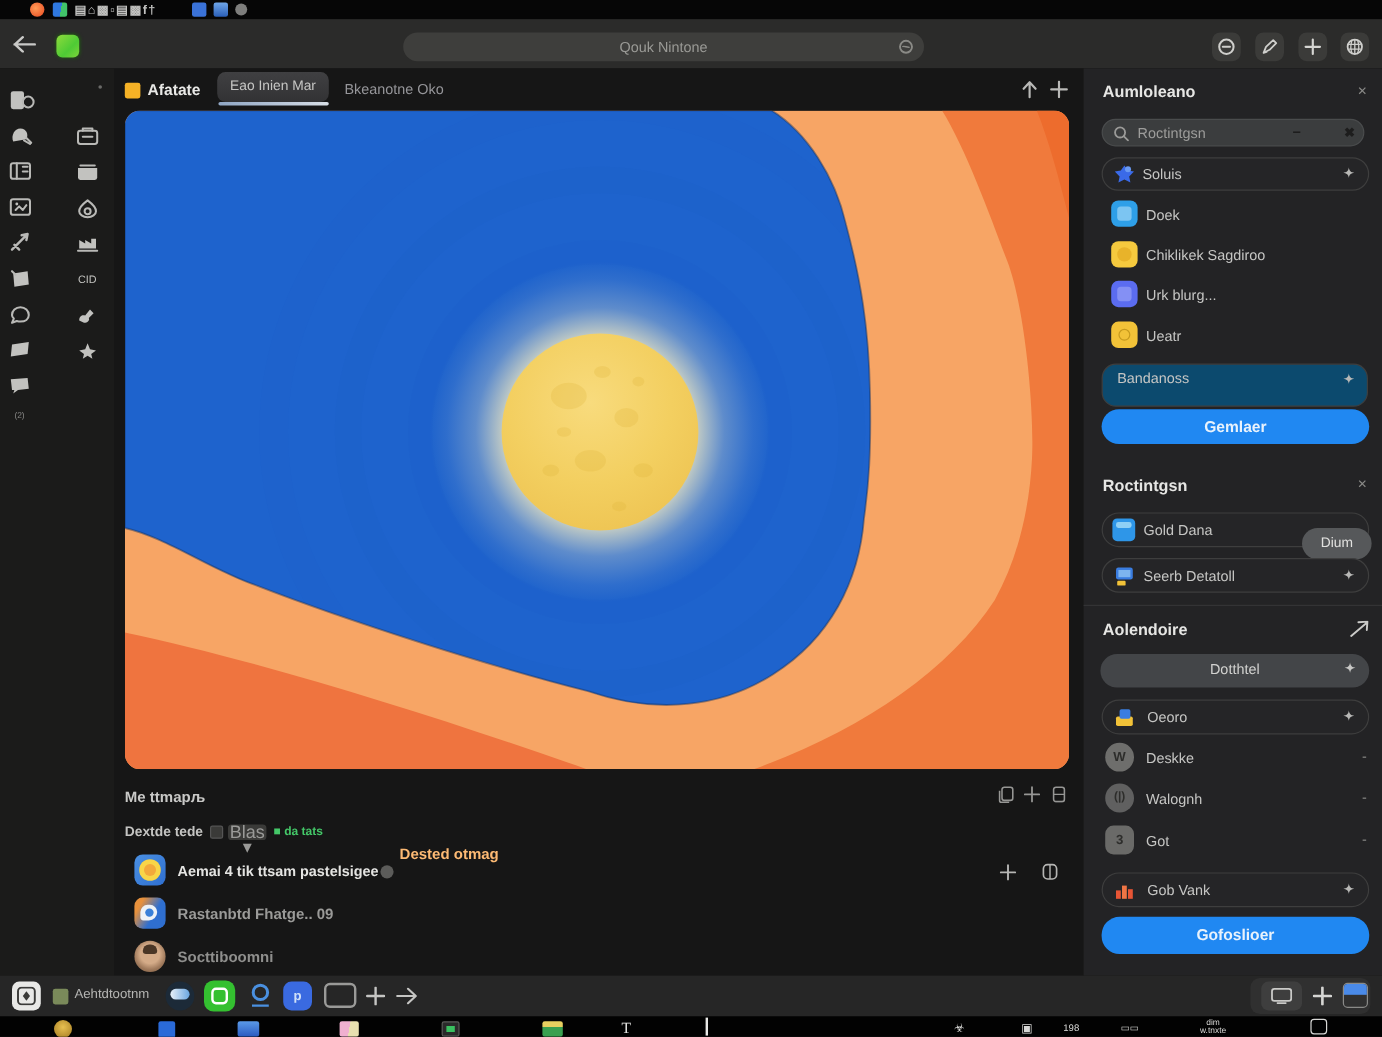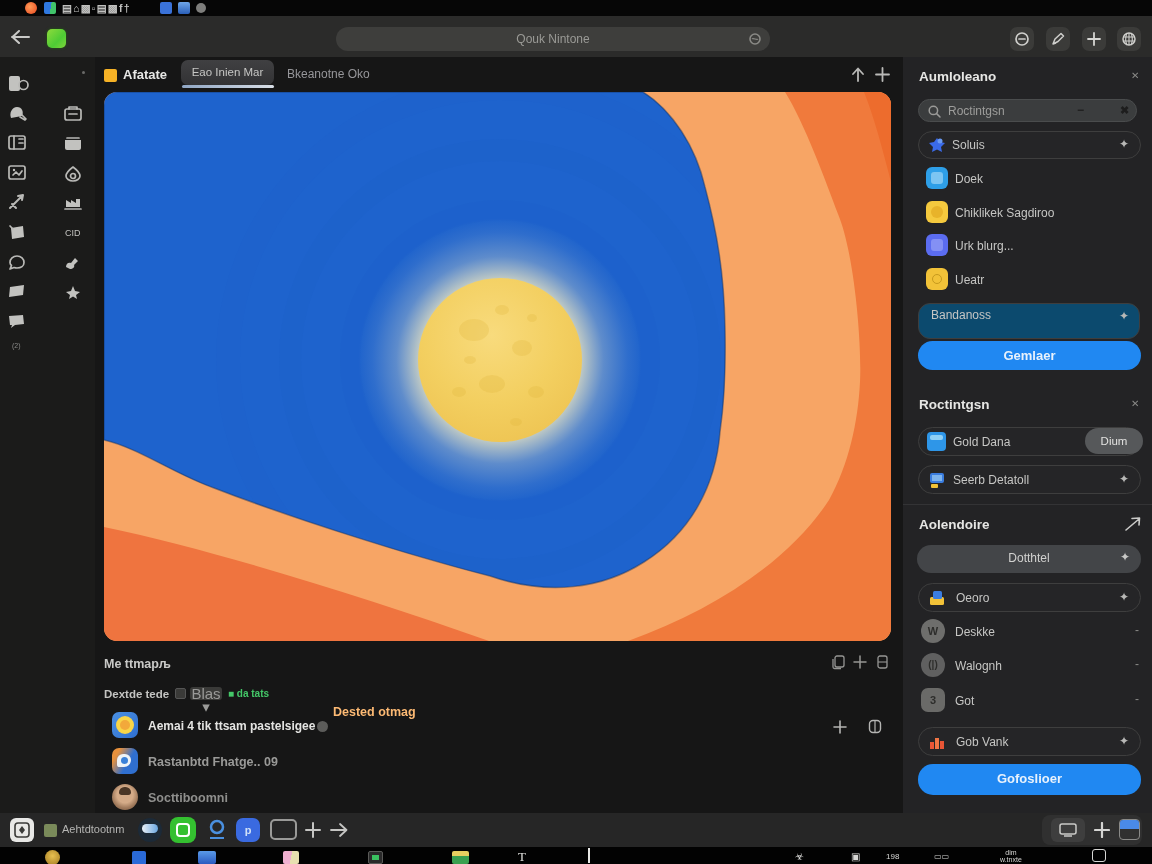--- a/index.html
+++ b/index.html
@@ -196,21 +196,21 @@
 
     <div class="abs" style="left:15px;top:284px;width:223px;height:29px;border-radius:15px;background:#2088f2;text-align:center;line-height:29px;font-weight:bold;color:#e8f2fc;font-size:13px;">Gemlaer</div>
 
     <div class="abs" style="left:16px;top:340px;font-size:13.5px;font-weight:bold;color:#e6e6e4;">Roctintgsn</div>
     <div class="abs" style="left:228px;top:341px;font-size:10px;color:#8a8a88;">✕</div>
     <div class="abs" style="left:15px;top:370px;width:223px;height:29px;border-radius:15px;border:1px solid #3e3e3e;background:#252527;">
       <div class="abs" style="left:8px;top:4px;width:19px;height:19px;border-radius:4px;background:#2e96e8;">
           <div class="abs" style="left:3px;top:3px;width:13px;height:5px;background:#8fd0f5;border-radius:2px;"></div>
         </div>
       <div class="abs" style="left:34px;top:7px;">Gold Dana</div>
-      <div class="abs" style="left:166px;top:0px;width:58px;height:26px;border-radius:14px;background:#56585a;text-align:center;line-height:27px;color:#e2e2e0;font-size:11.5px;">Dium</div>
+      <div class="abs" style="left:166px;top:12px;width:58px;height:26px;border-radius:14px;background:#56585a;text-align:center;line-height:27px;color:#e2e2e0;font-size:11.5px;">Dium</div>
     </div>
     <div class="abs" style="left:15px;top:408px;width:223px;height:29px;border-radius:15px;border:1px solid #3e3e3e;background:#252527;">
       <svg class="abs" style="left:9px;top:5px;" width="18" height="18" viewBox="0 0 18 18">
           <rect x="2" y="2" width="14" height="10" rx="2" fill="#3a7de0"></rect>
           <rect x="4" y="4" width="10" height="6" fill="#7db4ee"></rect>
           <rect x="3" y="13" width="7" height="4" rx="1" fill="#f2c238"></rect>
         </svg>
       <div class="abs" style="left:34px;top:7px;">Seerb Detatoll</div>
       <div class="abs" style="left:200px;top:6px;color:#b8b8b6;">✦</div>
     </div>

